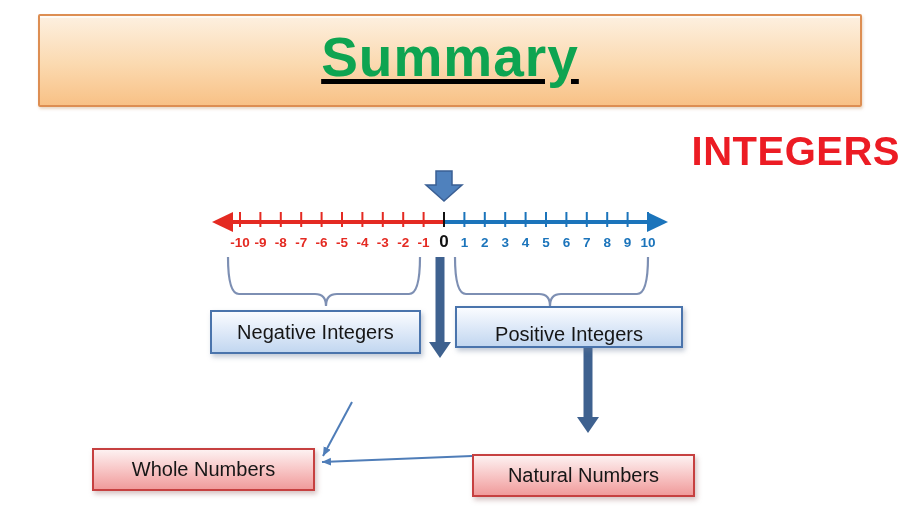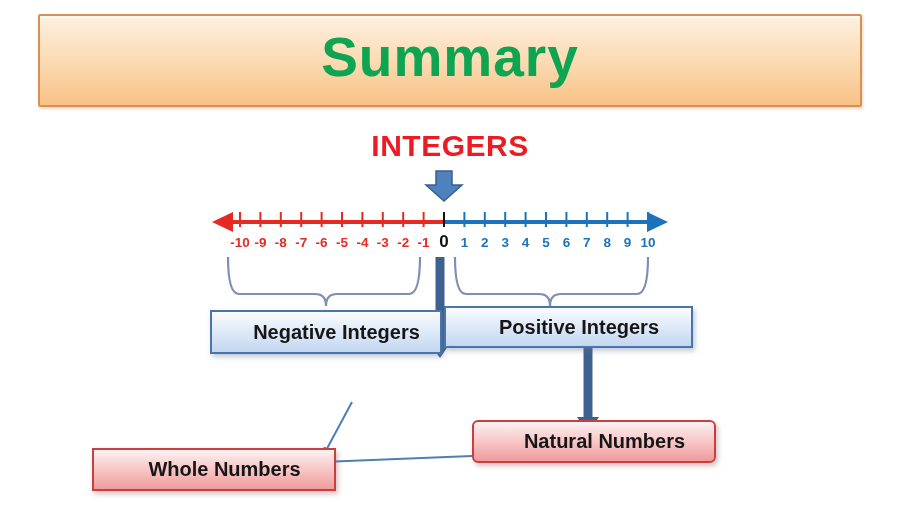--- a/index.html
+++ b/index.html
@@ -5,49 +5,49 @@
   html,body { margin:0; padding:0; background:#ffffff; }
   .stage {
     position:relative; width:900px; height:506px; background:#ffffff;
     font-family:"Liberation Sans", sans-serif; overflow:hidden;
   }
   .banner {
     position:absolute; left:38px; top:14px; width:820px; height:89px;
     border:2px solid #DD8E52; border-radius:2px;
     background:linear-gradient(180deg,#FDF0E0 0%,#FBD9AF 55%,#F8C186 100%);
     box-shadow:inset 0 2px 0 rgba(255,255,255,.65), 1px 2px 3px rgba(190,140,90,.35);
-    display:flex; align-items:center; justify-content:center;
+    display:flex; align-items:center; justify-content:center;text-decoration:underline;
   }
   .banner-title {
     color:#0EA451; font-size:55px; font-weight:bold; line-height:1;
     letter-spacing:1px; padding-bottom:6px;
   }
   .integers-heading {
-    position:absolute; left:0; right:0; top:129px; text-align:center;
-    color:#EC1C24; font-size:30px; font-weight:bold; letter-spacing:.5px;
+    position:absolute; left:0; right:0; top:129px; text-align:right;
+    color:#EC1C24; font-size:40px; font-weight:bold; letter-spacing:.5px;
   }
   .diagram { position:absolute; left:0; top:0; width:900px; height:506px; z-index:1; }
   .box {
     position:absolute; z-index:2; display:flex; align-items:center; justify-content:center;
-    font-weight:bold; font-size:20px; color:#161616; white-space:nowrap;padding-left:21px;
+    font-weight:normal; font-size:20px; color:#161616; white-space:nowrap;
   }
   .box-blue {
     border:2px solid #4A74AC;
     background:linear-gradient(180deg,#FAFCFF 0%,#DEE9F8 50%,#C2D7F0 100%);
     box-shadow:2px 3px 5px rgba(100,120,150,.4);
   }
   .box-pink {
     border:2px solid #C64040;
     background:linear-gradient(180deg,#FDF1F1 0%,#F8C6C6 50%,#F09B9B 100%);
     box-shadow:2px 3px 5px rgba(150,100,100,.4);
   }
   #box-negative { left:210px; top:310px; width:207px; height:40px; }
-  #box-positive { left:444px; top:306px; width:224px; height:38px; }
+  #box-positive { left:455px; top:306px; width:224px; height:38px;align-items:flex-end; }
   #box-zero     { left:345px; top:363px; width:216px; height:37px; }
-  #box-natural  { left:472px; top:420px; width:219px; height:39px;border-radius:6px; }
+  #box-natural  { left:472px; top:454px; width:219px; height:39px; }
   #box-whole    { left:92px;  top:448px; width:219px; height:39px;text-align:right; }
 </style>
 </head>
 <body>
 
 <div class="stage">
 
   <div class="banner">
     <span class="banner-title">Summary</span>
   </div>

